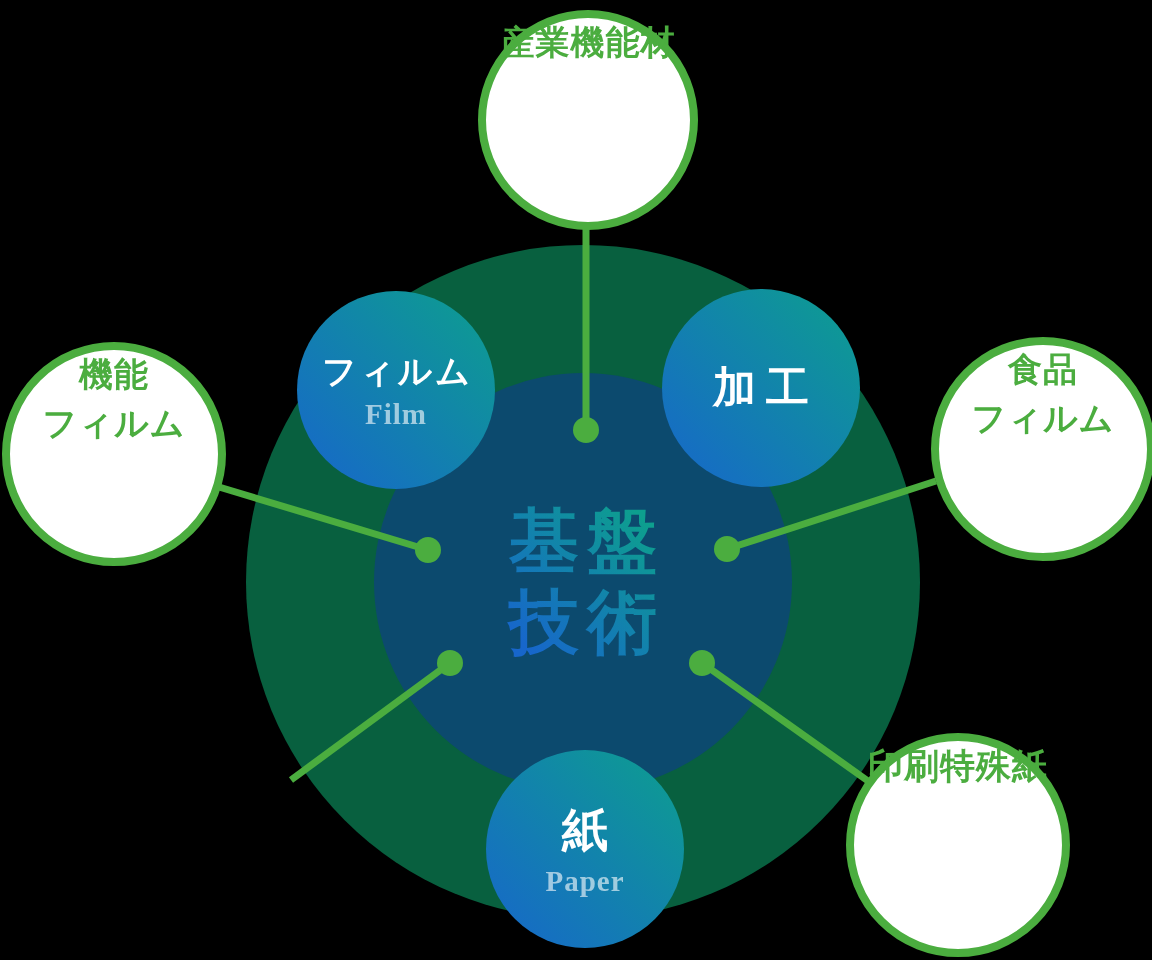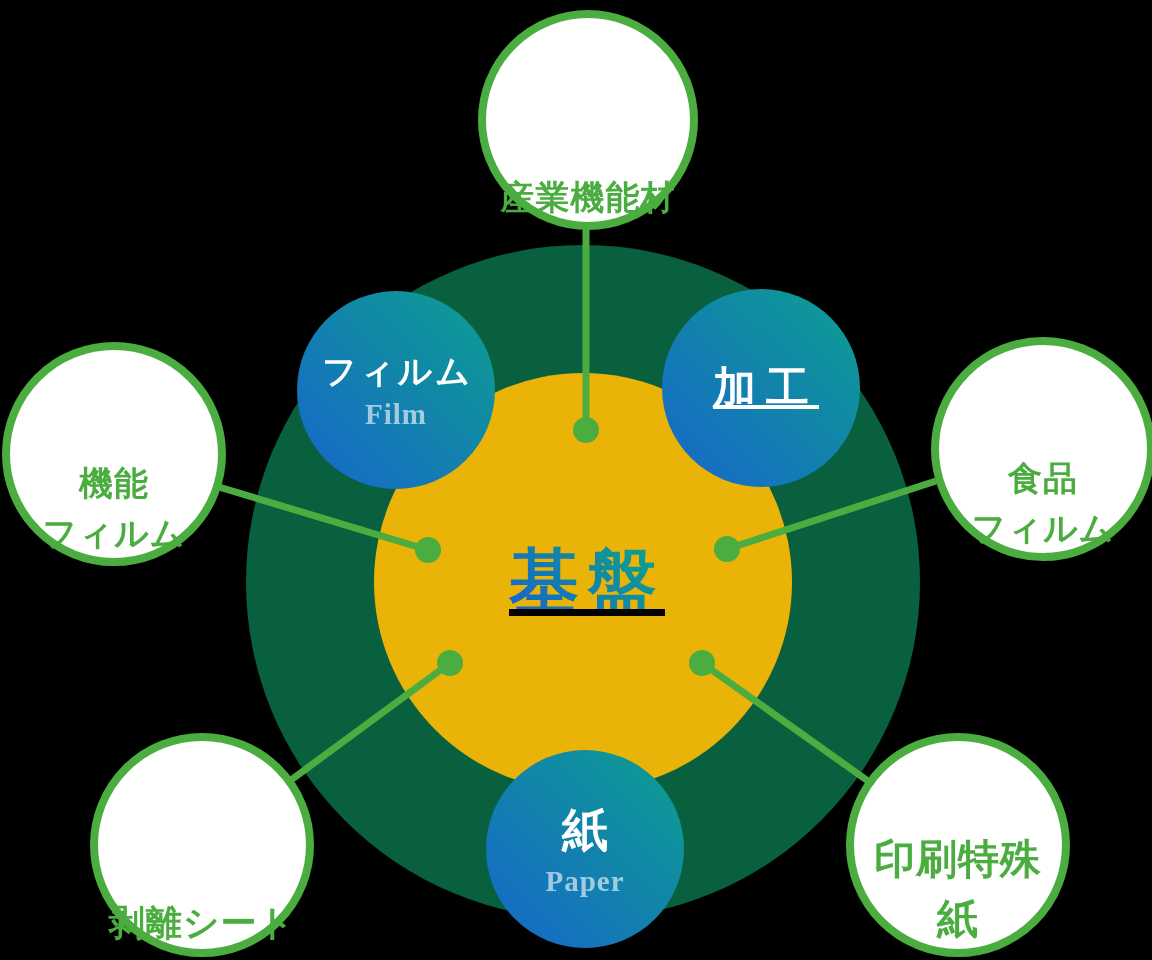--- a/index.html
+++ b/index.html
@@ -7,71 +7,72 @@
     position:relative;width:1152px;height:960px;background:#000;
     overflow:hidden;
     font-family:"Liberation Sans","DejaVu Sans",sans-serif;
     font-weight:700;
   }
   .circle{position:absolute;border-radius:50%;}
 
   
   .ring{left:246px;top:245px;width:674px;height:674px;background:#08603F;}
   
-  .core{left:374px;top:373px;width:418px;height:418px;background:#eab308;
-        display:flex;align-items:center;justify-content:center;text-decoration:underline;}
+  .core{left:374px;top:373px;width:418px;height:418px;background:#0c4a6e;
+        display:flex;align-items:center;justify-content:center;}
   .core-title{
     font-size:70px;line-height:1.16;letter-spacing:8px;text-indent:8px;
     text-align:center;
     background:linear-gradient(45deg,#1766CB 12%,#0D9F8E 88%);
     -webkit-background-clip:text;background-clip:text;color:transparent;
   }
   .core-title span{display:block;}
 
   
   svg.connectors{position:absolute;left:0;top:0;pointer-events:none;}
 
   
   .inner-node{
     width:198px;height:198px;
     background:linear-gradient(45deg,#1766CB 0%,#0D9F8E 100%);
     color:#fff;display:flex;flex-direction:column;align-items:center;justify-content:center;
     text-align:center;
   }
   .inner-node .label{font-size:34px;letter-spacing:3px;text-indent:3px;}
-  .inner-node.processing .label{font-size:43px;letter-spacing:10px;text-indent:10px;text-decoration:underline;}
+  .inner-node.processing .label{font-size:43px;letter-spacing:10px;text-indent:10px;}
   .inner-node.paper .label{font-size:46px;}
   .inner-node .sublabel{margin-top:3px;font-size:29px;letter-spacing:1px;color:rgba(255,255,255,0.6);font-family:Liberation Serif, serif;}
   .film{left:297px;top:291px;}
   .processing{left:662px;top:289px;}
   .paper{left:486px;top:750px;}
 
   
   .outer-node{
     background:#ffffff;border:8px solid #4BAD3F;box-sizing:border-box;
-    color:#4BAD3F;display:flex;flex-direction:column;align-items:center;justify-content:flex-end;
+    color:#4BAD3F;display:flex;flex-direction:column;align-items:center;justify-content:flex-start;
     text-align:center;font-size:34px;line-height:1.45;letter-spacing:1px;
   }
   .outer-node span{display:block;}
   .industrial{left:478px;top:10px;width:220px;height:220px;}
   .functional-film{left:2px;top:342px;width:224px;height:224px;}
   .food-medical{left:931px;top:337px;width:224px;height:224px;}
   .release-sheet{left:90px;top:733px;width:224px;height:224px;font-size:36px;}
-  .printing{left:846px;top:733px;width:224px;height:224px;font-size:41px;}
+  .printing{left:846px;top:733px;width:224px;height:224px;font-size:35px;}
 </style>
 </head>
 <body>
 
 <div class="stage">
 
   <div class="circle ring"></div>
 
   <div class="circle core">
     <div class="core-title">
       <span>基盤</span>
+      <span>技術</span>
     </div>
   </div>
 
   <svg class="connectors" width="1152" height="960" viewBox="0 0 1152 960">
     <g stroke="#4BAD3F" stroke-width="7" fill="none">
       <line x1="586" y1="229" x2="586" y2="430"></line>
       <line x1="219" y1="487" x2="428" y2="550"></line>
       <line x1="936" y1="481" x2="727" y2="549"></line>
       <line x1="291" y1="780" x2="450" y2="663"></line>
       <line x1="868" y1="781" x2="702" y2="663"></line>
@@ -101,20 +102,17 @@
     <span>産業機能材</span>
   </div>
   <div class="circle outer-node functional-film">
     <span>機能</span>
     <span>フィルム</span>
   </div>
   <div class="circle outer-node food-medical">
     <span>食品</span>
     <span>フィルム</span>
   </div>
-  <div class="circle outer-node release-sheet">
-    <span>剥離シート</span>
-  </div>
   <div class="circle outer-node printing">
     <span>印刷特殊紙</span>
   </div>
 
 </div>
 
 </body></html>

